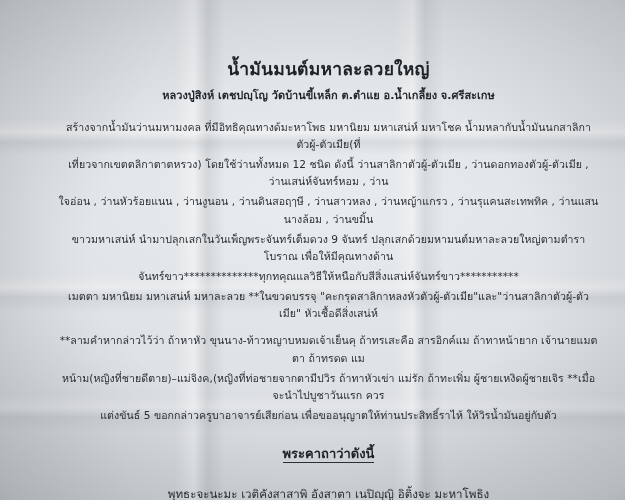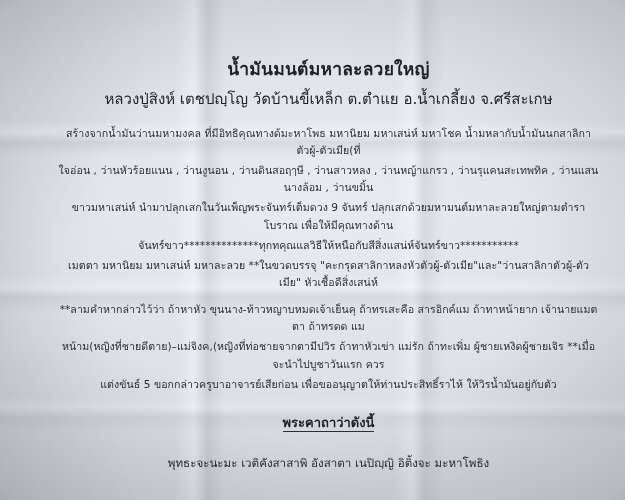--- a/index.html
+++ b/index.html
@@ -81,22 +81,22 @@
 
   .title {
     font-size: 17.5px;
     font-weight: bold;
     letter-spacing: 0.2px;
     line-height: 1.5;
     margin: 0 0 6px 0;
     color: #1d2226;
   }
   .subtitle {
-    font-size: 15px;
-    font-weight: normal;
+    font-size: 11px;
+    font-weight: bold;
     line-height: 1.5;
     margin: 0 0 14px 0;
     color: #1f2428;
   }
   .para {
     font-size: 10.6px;
     line-height: 1.62;
     text-align: center;
     margin: 0 0 3px 0;
     color: #2a2f34;
@@ -134,20 +134,21 @@
   <div class="crease h3"></div>
   <div class="vignette"></div>
 
   <div id="content">
 
     <div class="title">น้ำมันมนต์มหาละลวยใหญ่</div>
 
     <div class="subtitle">หลวงปู่สิงห์ เตชปญฺโญ วัดบ้านขี้เหล็ก ต.ตำแย อ.น้ำเกลี้ยง จ.ศรีสะเกษ</div>
 
     <div class="para">สร้างจากน้ำมันว่านมหามงคล ที่มีอิทธิคุณทางด้มะหาโพธ มหานิยม มหาเสน่ห์ มหาโชค น้ำมหลากับน้ำมันนกสาลิกาตัวผู้-ตัวเมีย(ที่</div>
+    <div class="para">เที่ยวจากเขตตลิกาตาตหรวง) โดยใช้ว่านทั้งหมด 12 ชนิด ดังนี้ ว่านสาลิกาตัวผู้-ตัวเมีย , ว่านดอกทองตัวผู้-ตัวเมีย , ว่านเสน่ห์จันทร์หอม , ว่าน</div>
     <div class="para">ใจอ่อน , ว่านหัวร้อยแนน , ว่านงูนอน , ว่านดินสอฤๅษี , ว่านสาวหลง , ว่านหญ้าแกรว , ว่านรุแคนสะเทพทิค , ว่านแสนนางล้อม , ว่านขมิ้น</div>
     <div class="para">ขาวมหาเสน่ห์ นำมาปลุกเสกในวันเพ็ญพระจันทร์เต็มดวง 9 จันทร์ ปลุกเสกด้วยมหามนต์มหาละลวยใหญ่ตามตำราโบราณ เพื่อให้มีคุณทางด้าน</div>
     <div class="para">จันทร์ขาว**************ทุกทคุณแลวิธีให้หนือกับสีสิ่งแสน่ห์จันทร์ขาว***********</div>
     <div class="para">เมตตา มหานิยม มหาเสน่ห์ มหาละลวย **ในขวดบรรจุ "คะกรุดสาลิกาหลงหัวตัวผู้-ตัวเมีย"และ"ว่านสาลิกาตัวผู้-ตัวเมีย" หัวเชื้อดีสิ่งเสน่ห์</div>
 
     <div class="spacer-sm"></div>
 
     <div class="para">**ลามคำหากล่าวไว้ว่า ถ้าหาหัว ขุนนาง-ท้าวหญาบหมดเจ้าเย็นคุ ถ้าทรเสะคือ สารอิกค์แม ถ้าทาหน้ายาก เจ้านายแมตตา ถ้าทรดด แม</div>
     <div class="para">หน้าม(หญิงที่ชายดีตาย)–แม่จิงค,(หญิงที่ท่อชายจากตามีปวิร ถ้าทาหัวเข่า แม่รัก ถ้าทะเพิ่ม ผู้ชายเหงิดผู้ชายเจิร **เมื่อจะนำไปบูชาวันแรก ควร</div>
     <div class="para">แต่งขันธ์ 5 ขอกกล่าวครูบาอาจารย์เสียก่อน เพื่อขออนุญาตให้ท่านประสิทธิ์ราไห้ ให้วิรน้ำมันอยู่กับตัว</div>

